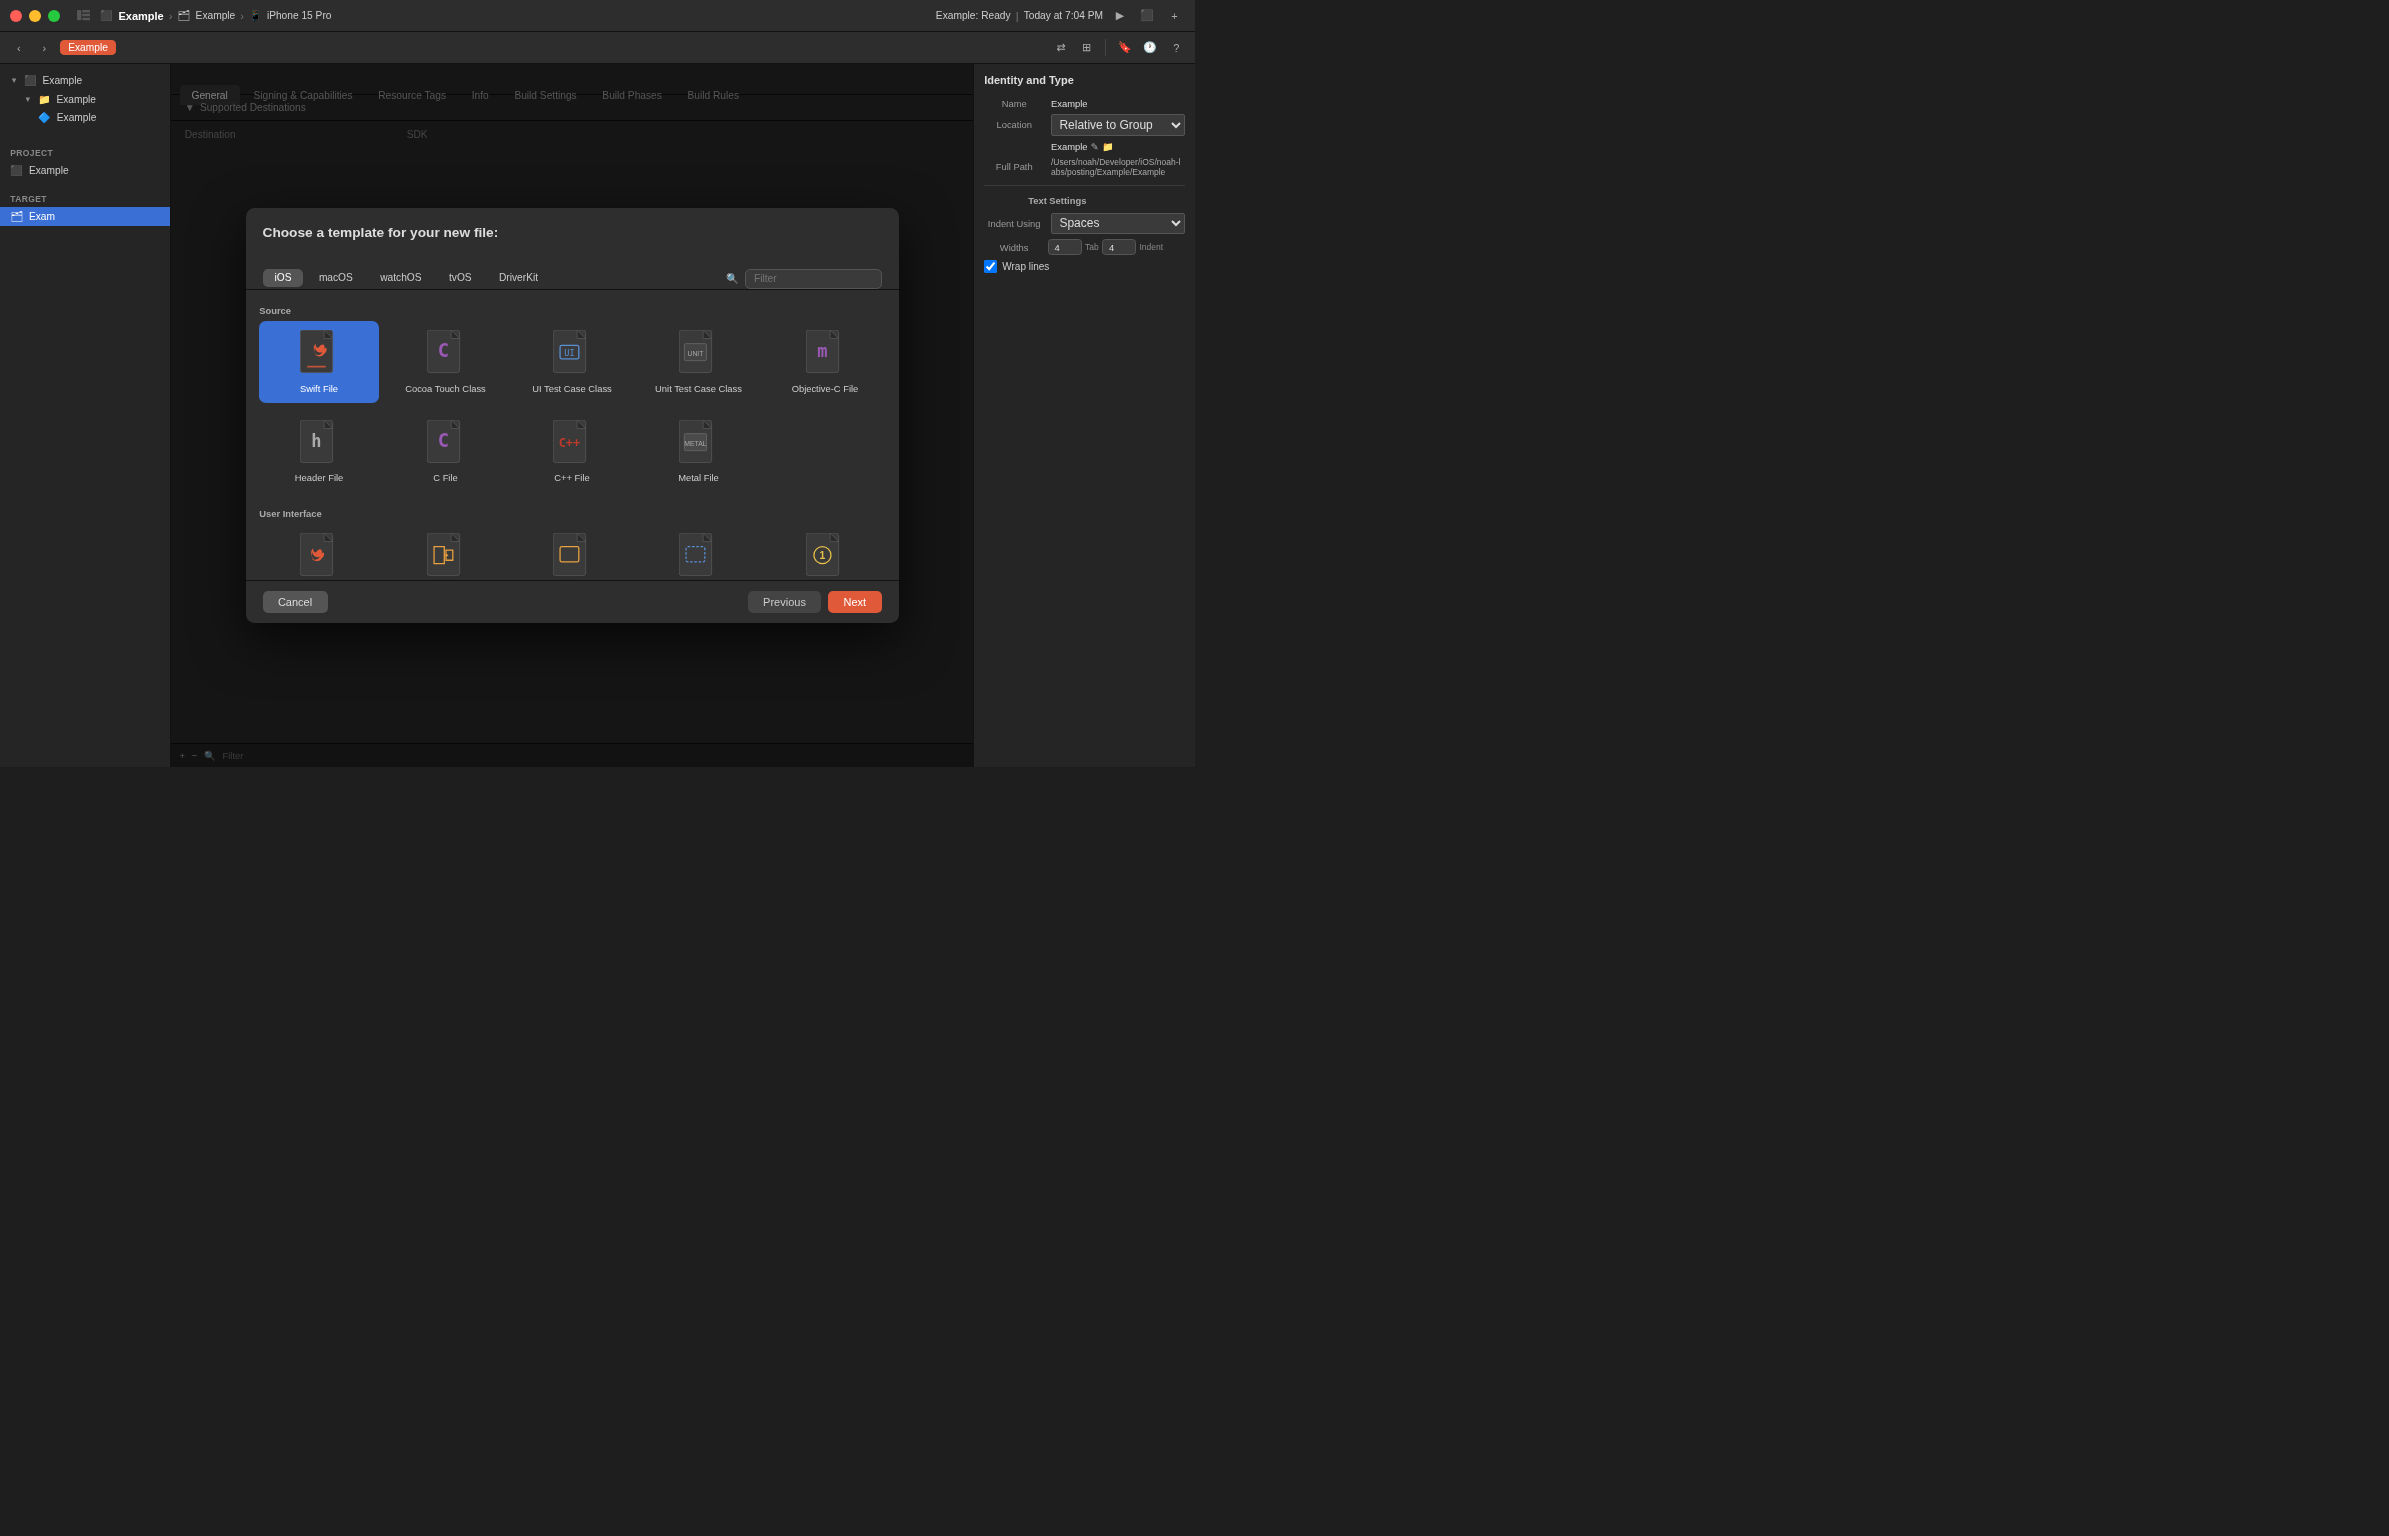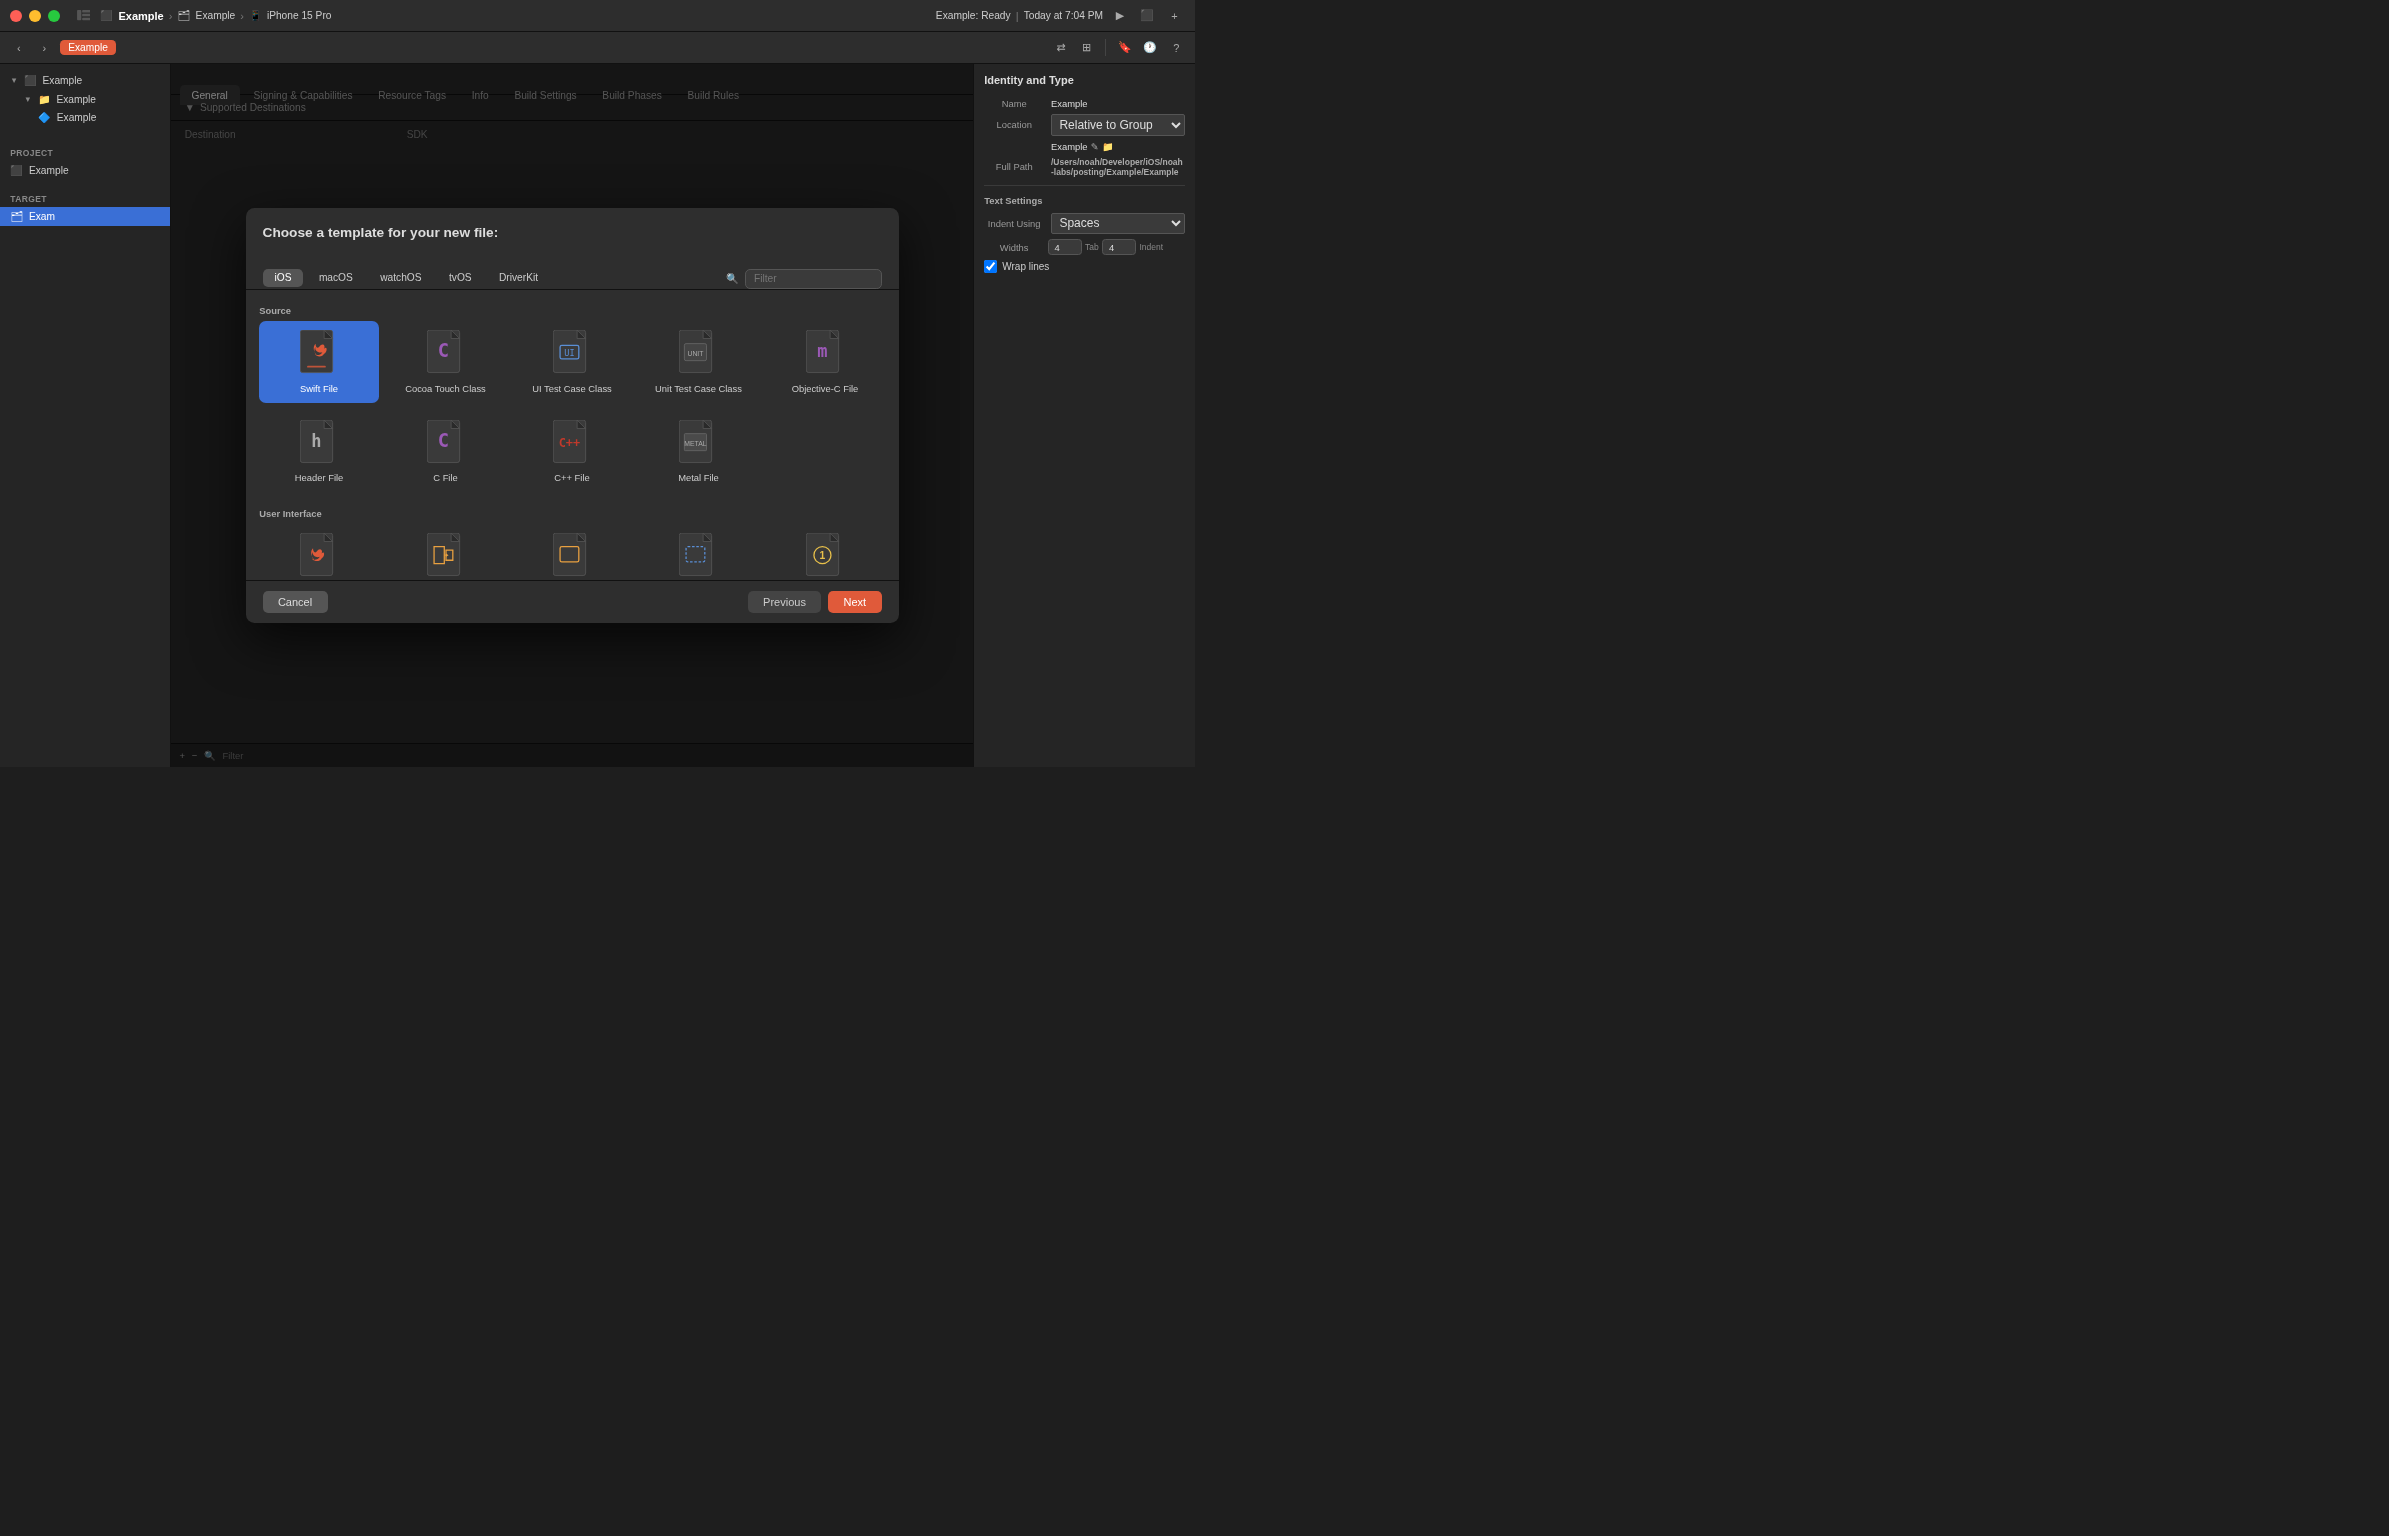--- a/index.html
+++ b/index.html
@@ -188,20 +188,21 @@
       font-size: 11px;
       font-weight: 600;
       color: #ddd;
       margin-bottom: 12px;
     }
     .panel-section-title {
       font-size: 9.4px;
       font-weight: 600;
       color: #aaa;
       margin-bottom: 6.8px;
+      margin-left: 44px;
     }
     .panel-row {
       display: flex;
       align-items: center;
       margin-bottom: 5.1px;
       gap: 6.8px;
     }
     .panel-label {
       font-size: 9.4px;
       color: #999;
@@ -224,21 +225,20 @@
     }
     .panel-divider {
       height: 0.9px;
       background: #3a3a3a;
       margin: 8.5px 0;
     }
     .path-value {
       font-size: 8.5px;
       color: #aaa;
       word-break: break-all;
-      font-weight: bold;
     }
     .wrap-lines-row {
       display: flex;
       align-items: center;
       gap: 5.1px;
     }
     .widths-row {
       display: flex;
       align-items: center;
       gap: 3.4px;

